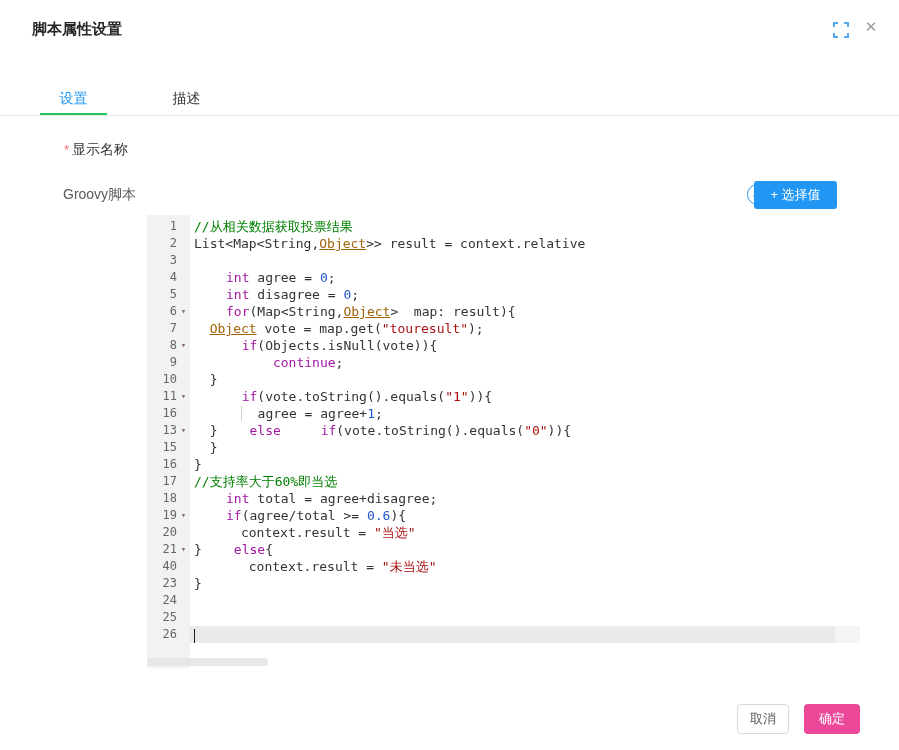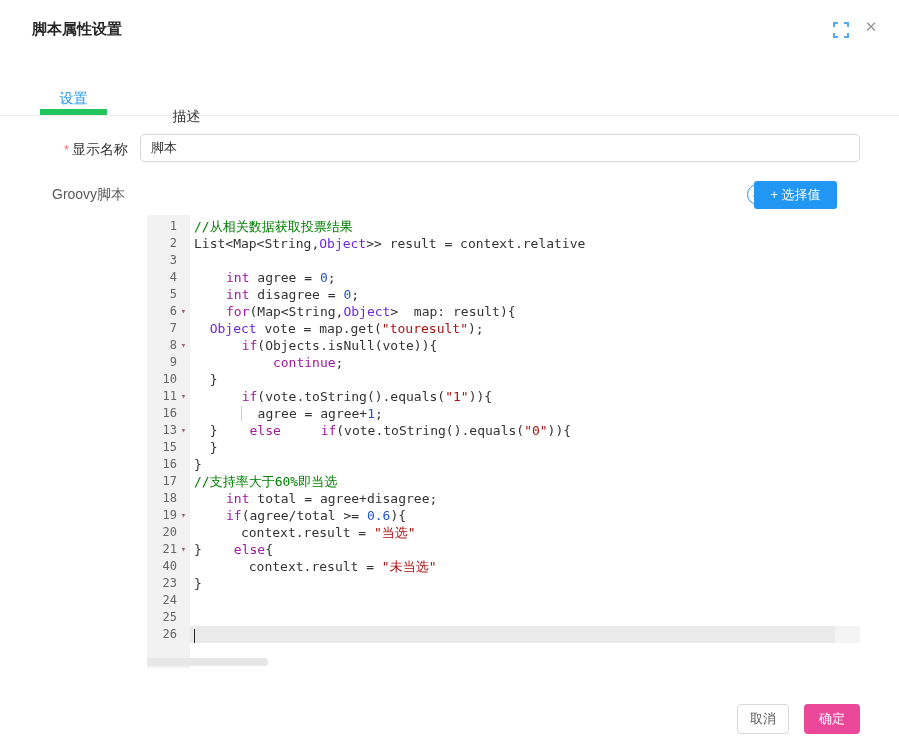--- a/index.html
+++ b/index.html
@@ -9,32 +9,32 @@
     font-family:"Liberation Sans", sans-serif; overflow:hidden;
   }
   .dlg-title { position:absolute; left:32px; top:20px; font-size:15px; font-weight:600; color:#262626; }
   .fullscreen-btn { position:absolute; left:833px; top:22px; width:16px; height:16px; cursor:pointer; }
   .close-btn { position:absolute; left:862px; top:18px; width:18px; height:18px; font-size:15px; color:#999; text-align:center; line-height:18px; cursor:pointer; }
 
   
   .tabs { position:absolute; left:0; top:88px; width:899px; height:28px; border-bottom:1px solid #ebebeb; }
   .tab { position:absolute; top:0; height:27px; text-align:center; font-size:14px; color:#333; cursor:pointer; line-height:20px; }
   .tab.t1 { left:40px; width:67px; }
-  .tab.t2 { left:153px; width:67px;margin-top:18px; }
-  .tab.active { color:#2196f3; border-bottom:6px solid #22c55e; }
+  .tab.t2 { left:153px; width:67px; }
+  .tab.active { color:#2196f3; border-bottom:2px solid #22c55e; }
 
   
   .field-label { position:absolute; left:30px; top:141px; width:98px; text-align:right; font-size:14px; color:#333; }
   .req { color:#f56c6c; margin-right:3px; font-size:13px; }
   .name-input {
     position:absolute; left:140px; top:134px; width:720px; height:28px;
     border:1px solid #d9d9d9; border-radius:4px; padding:0 10px; font-size:13px; color:#333;
     font-family:"Liberation Sans", sans-serif; outline:none; background:#fff;
   }
-  .groovy-label { position:absolute; left:52px; top:186px; font-size:14px; color:#595959; }
+  .groovy-label { position:absolute; left:63px; top:186px; font-size:14px; color:#595959; }
 
   
   .ai-icon {
     position:absolute; left:747px; top:184px; width:21px; height:21px; border:1.6px solid #2196f3;
     border-radius:50%; color:#2196f3; font-size:9px; font-weight:bold; text-align:center; line-height:18px;
     cursor:pointer; background:#fff;
   }
   .select-btn {
     position:absolute; left:754px; top:181px; width:83px; height:28px; background:#2196f3; color:#fff;
     border:none; border-radius:3px; font-size:13px; cursor:pointer; font-family:"Liberation Sans", sans-serif;
@@ -48,21 +48,21 @@
   .lncell { width:30px; flex:none; text-align:right; color:#666; font-size:12px; position:relative; z-index:2; cursor:pointer; }
   .foldcell { width:13px; flex:none; text-align:center; color:#8b6f6f; font-size:9px; position:relative; z-index:2; cursor:pointer; }
   .codecell { flex:1; white-space:pre; padding-left:4px; color:#333; cursor:text; }
   .crow.active .codecell {
     background:linear-gradient(to right,#eaeaea 0,#eaeaea 645px,#f4f4f4 645px,#f4f4f4 670px,rgba(0,0,0,0) 670px);
   }
   .tk-cmt { color:#008000; }
   .tk-kw  { color:#a317a3;margin-left:32px; }
   .tk-str { color:#aa1111; }
   .tk-num { color:#2255cc; }
-  .tk-typ { color:#6d28d9; }
+  .tk-typ { color:#a16207;text-decoration:underline; }
   .tk-pln { color:#333; }
   .tk-guide { display:inline-block; width:0; border-left:1px solid #cfcfcf; height:15px; vertical-align:text-bottom; }
   .caret { display:inline-block; width:1px; height:14px; background:#222; vertical-align:middle; }
   .hscroll { position:absolute; left:0; bottom:2px; width:121px; height:8px; background:#e7e7e7; border-radius:3px; cursor:pointer; }
 
   
   .btn-cancel {
     position:absolute; left:737px; top:704px; width:52px; height:30px; background:#fff; color:#595959;
     border:1px solid #d9d9d9; border-radius:4px; font-size:13px; cursor:pointer; font-family:"Liberation Sans", sans-serif;
   }
@@ -89,21 +89,20 @@
   <div class="close-btn">✕</div>
 
   <div class="tabs">
     <div class="tab t1 active">设置</div>
     <div class="tab t2">描述</div>
   </div>
 
   <div class="field-label">
     <span class="req">*</span><span>显示名称</span>
   </div>
-  <input class="name-input" type="text" value="脚本" style="">
 
   <div class="groovy-label">Groovy脚本</div>
 
   <div class="ai-icon">AI</div>
   <button class="select-btn">+ 选择值</button>
 
   <div class="editor">
     <div class="gutter-bg"></div>
     <div class="rows">
         <div class="crow">

